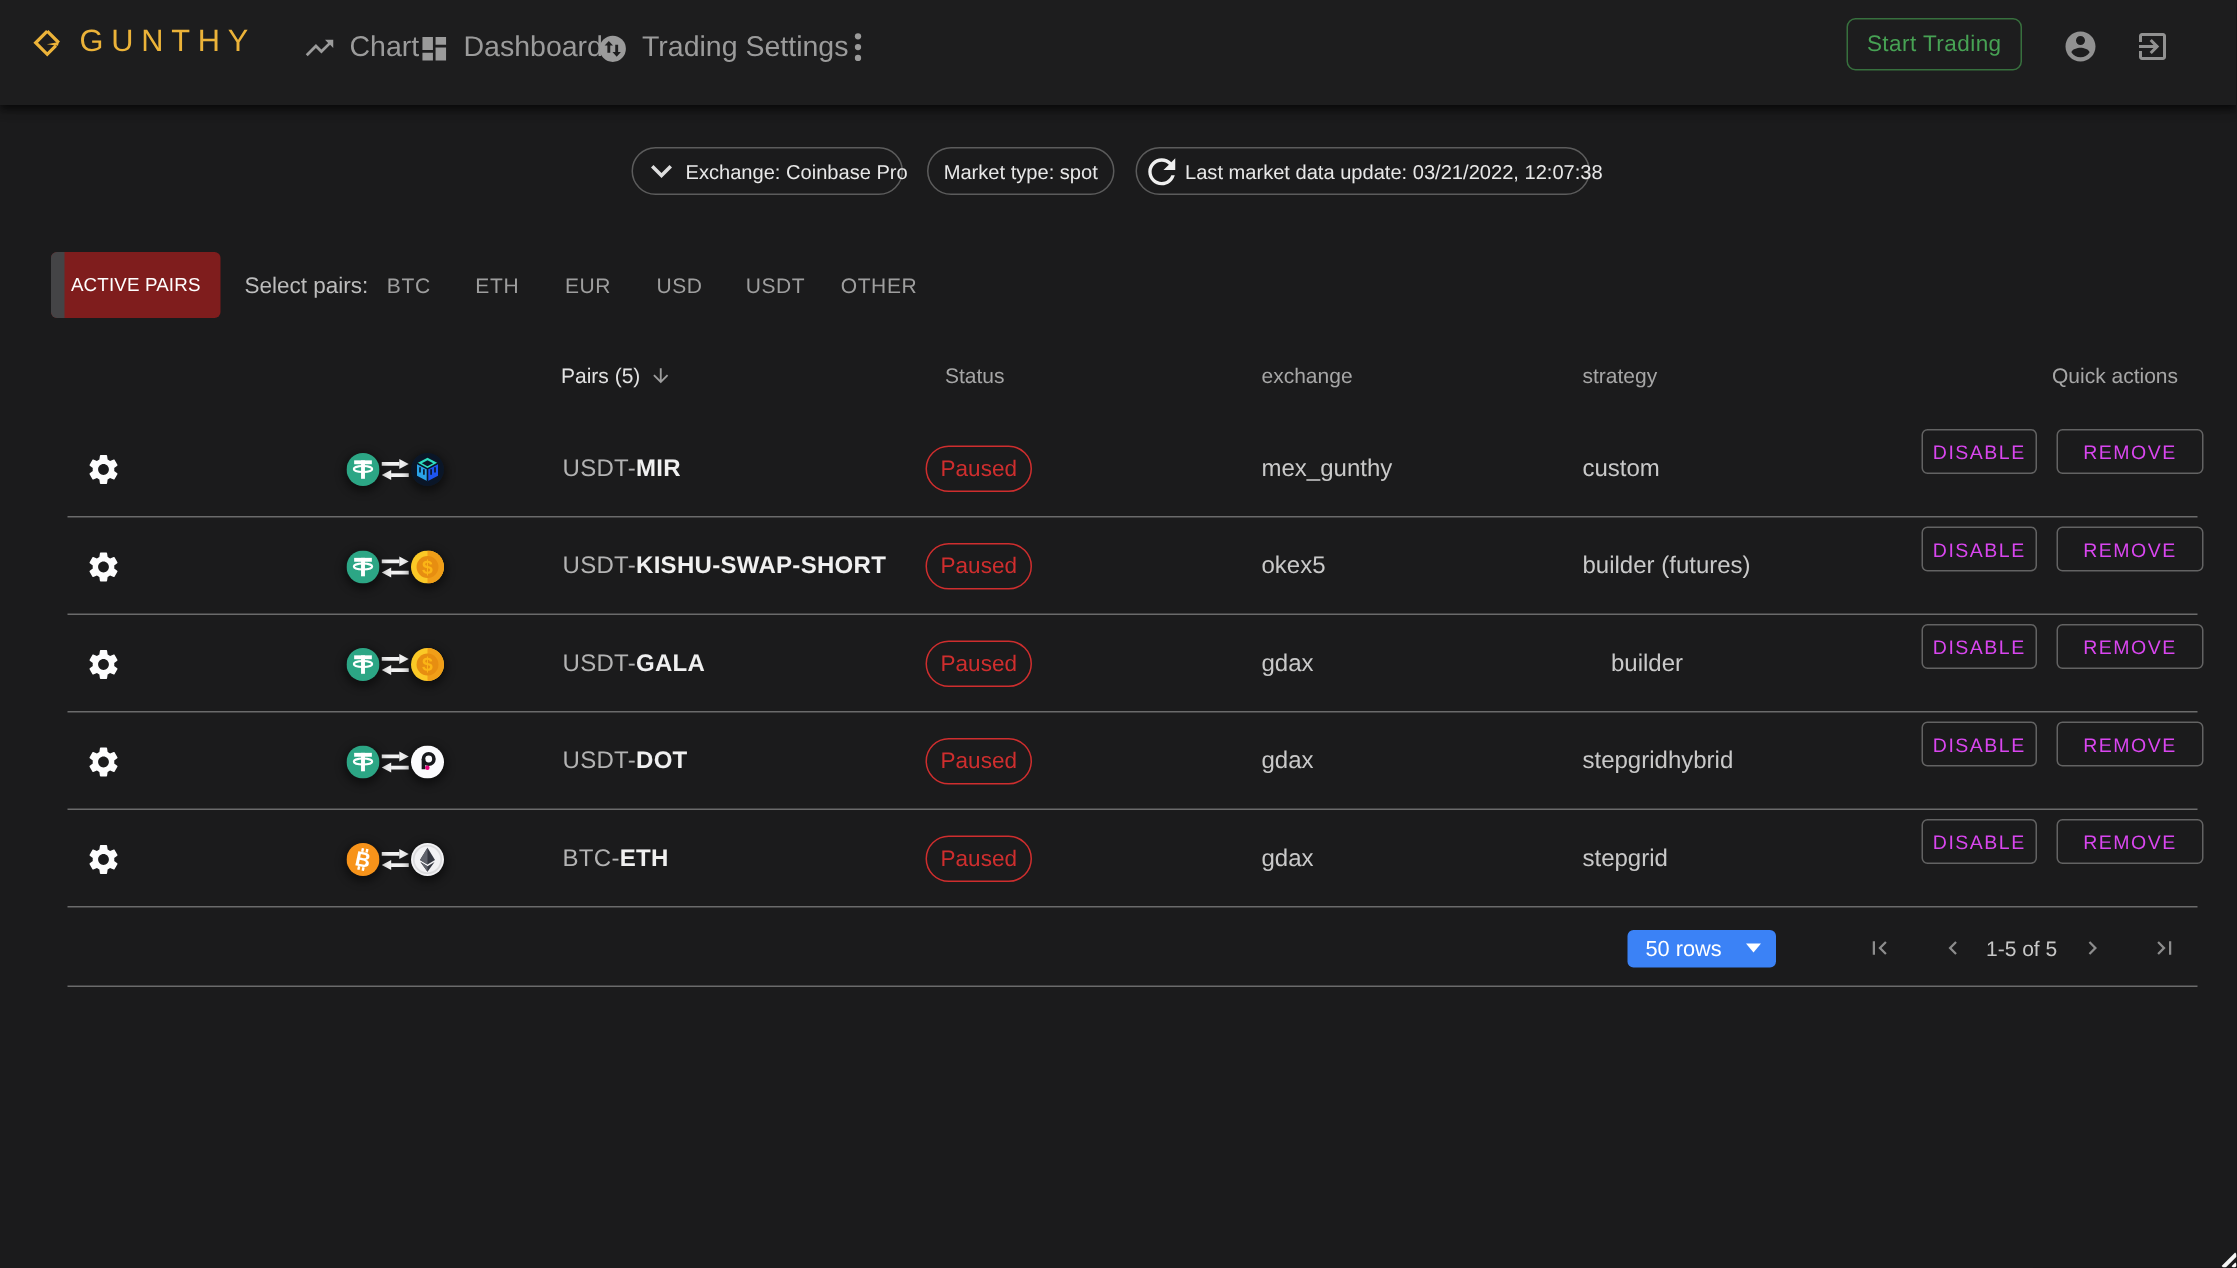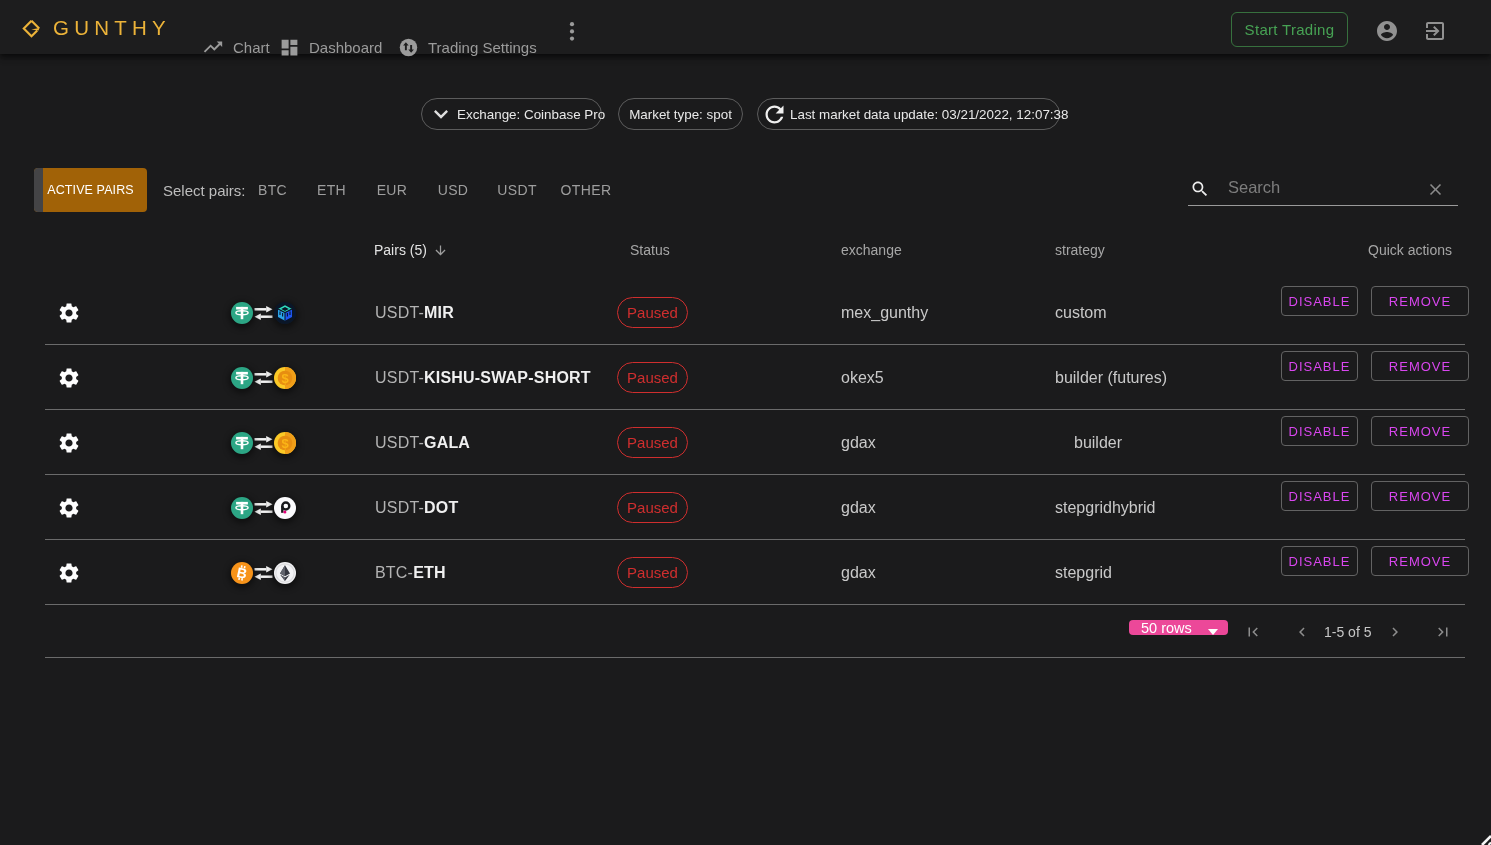--- a/index.html
+++ b/index.html
@@ -1,38 +1,38 @@
 <!DOCTYPE html>
 <html><head>
 <meta charset="utf-8">
 <style>
 * { margin:0; padding:0; box-sizing:border-box; }
 html,body { width:1491px; height:845px; background:#1a1a1b; overflow:hidden;
   font-family:"Liberation Sans", sans-serif; }
 #page { position:relative; width:1491px; height:845px; background:#1b1b1c; }
 
 
-#appbar { position:absolute; left:0; top:0; width:1491px; height:54px;
+#appbar { position:absolute; left:0; top:0; width:1491px; height:70px;
   background:#1d1d1e; box-shadow:0 2px 4px -1px rgba(0,0,0,.4), 0 4px 5px 0 rgba(0,0,0,.30), 0 1px 10px 0 rgba(0,0,0,.26); }
 .logo { position:absolute; left:22px; top:16px; display:flex; align-items:center; }
 .logo-txt { color:#ecb339; font-size:20.5px; font-weight:400; letter-spacing:5.2px; margin-left:12px; }
-.navitem { position:absolute; top:16px; height:62px; display:flex; align-items:center; color:#9b9b9b; font-size:15px; }
+.navitem { position:absolute; top:1px; height:62px; display:flex; align-items:center; color:#9b9b9b; font-size:19px; }
 .navitem svg { margin-right:9px; }
 #start-trading { position:absolute; left:1231px; top:12px; width:117px; height:35px;
   border:1px solid rgba(73,168,84,.6); border-radius:6px; color:#47a254; font-size:15px;
   display:flex; align-items:center; justify-content:center; letter-spacing:.3px; }
 
 
 .chip { position:absolute; top:98px; height:32px; border:1px solid #5c5c5c; border-radius:16px;
   color:#e8e8e8; font-size:13.4px; display:flex; align-items:center; white-space:nowrap; }
 .chip svg { flex:none; }
 
 
 #active-pairs { position:absolute; left:34px; top:168px; width:113px; height:44px;
-  background:#a16207; border-radius:4px; color:#fff; font-size:12.5px; letter-spacing:.1px;
+  background:#7f1d1d; border-radius:4px; color:#fff; font-size:12.5px; letter-spacing:.1px;
   display:flex; align-items:center; justify-content:center; overflow:hidden; }
 #active-pairs .lstrip { position:absolute; left:0; top:0; width:9px; height:44px; background:#444446; }
 #select-pairs { position:absolute; left:163px; top:168px; height:44px; display:flex; align-items:center;
   color:#bdbdbd; font-size:15px; }
 .ptab { position:absolute; top:168px; height:44px; display:flex; align-items:center; justify-content:center;
   color:#9e9e9e; font-size:14px; letter-spacing:.4px; }
 #search { position:absolute; left:1188px; top:168px; width:270px; height:38px; border-bottom:1.5px solid #9a9a9a; }
 #search .ph { position:absolute; left:40px; top:10px; color:#7d7d7d; font-size:16.5px; }
 
 
@@ -47,21 +47,21 @@
 .paused { position:absolute; left:572px; width:71px; height:31px; top:17px; border:1.5px solid #cf2e2e; border-radius:16px;
   color:#cf2e2e; font-size:15px; display:flex; align-items:center; justify-content:center; }
 .abtn { height:30px; border:1px solid #636363; border-radius:4px; color:#d946ef; font-size:13px;
   letter-spacing:1px; display:flex; align-items:center; justify-content:center; position:absolute; top:6px; }
 .btn-dis { left:1236px; width:77px; }
 .btn-rem { left:1326px; width:98px; }
 .coinwrap { position:absolute; left:186px; top:0; height:65px; display:flex; align-items:center; }
 .coin { width:22px; height:22px; border-radius:50%; position:relative; box-shadow:0 2px 6px 2px rgba(0,0,0,.45); }
 
 #tfoot { position:relative; height:53px; border-bottom:1.5px solid #6b6b6b; color:#c7c7c7; font-size:14px; }
-#rowsel { position:absolute; left:1084px; top:15px; width:99px; height:15px; background:#ec4899; border-radius:4px;
+#rowsel { position:absolute; left:1040px; top:15px; width:99px; height:25px; background:#3b82f6; border-radius:4px;
   color:#fff; font-size:14.5px; display:flex; align-items:center; padding-left:12px; }
 </style>
 </head>
 <body>
 <div id="page">
 
   <div id="appbar">
     <div class="logo">
       <svg width="19" height="23" viewBox="0 0 32 32">
         <path d="M16 3 L3 16 L16 29 L25.7 19.3 M16 3 L29 16" fill="none" stroke="#ecb339" stroke-width="3.6"></path>
@@ -118,29 +118,20 @@
   </div>
 
   <div id="active-pairs"><div class="lstrip"></div>ACTIVE PAIRS</div>
   <div id="select-pairs">Select pairs:</div>
   <div class="ptab" style="left:259px;width:27px;">BTC</div>
   <div class="ptab" style="left:319px;width:25px;">ETH</div>
   <div class="ptab" style="left:379px;width:26px;">EUR</div>
   <div class="ptab" style="left:439px;width:28px;">USD</div>
   <div class="ptab" style="left:499px;width:36px;">USDT</div>
   <div class="ptab" style="left:562px;width:48px;">OTHER</div>
-  <div id="search">
-    <svg style="position:absolute;left:2px;top:11px;" width="20" height="20" viewBox="0 0 24 24" fill="#ededed">
-        <path d="M15.5 14h-.79l-.28-.27C15.41 12.59 16 11.11 16 9.5 16 5.91 13.09 3 9.5 3S3 5.91 3 9.5 5.91 16 9.5 16c1.61 0 3.09-.59 4.23-1.57l.27.28v.79l5 5L20.49 19l-4.99-5zm-6 0C7.01 14 5 11.99 5 9.5S7.01 5 9.5 5 14 7.01 14 9.5 11.99 14 9.5 14z"></path>
-      </svg>
-    <span class="ph">Search</span>
-    <svg style="position:absolute;left:238px;top:12px;" width="19" height="19" viewBox="0 0 24 24" fill="#8b8b8b">
-        <path d="M19 6.41L17.59 5 12 10.59 6.41 5 5 6.41 10.59 12 5 17.59 6.41 19 12 13.41 17.59 19 19 17.59 13.41 12z"></path>
-      </svg>
-  </div>
 
   <div id="table">
     <div id="thead">
       <div class="hcell" style="left:329px; color:#e2e2e2;">Pairs (5)
         <svg style="margin-left:6px;" width="15" height="15" viewBox="0 0 24 24" fill="#9d9d9d">
             <path d="M20 12l-1.41-1.41L13 16.17V4h-2v12.17l-5.58-5.59L4 12l8 8 8-8z"></path>
           </svg>
       </div>
       <div class="hcell" style="left:585px;">Status</div>
       <div class="hcell" style="left:796px;">exchange</div>

